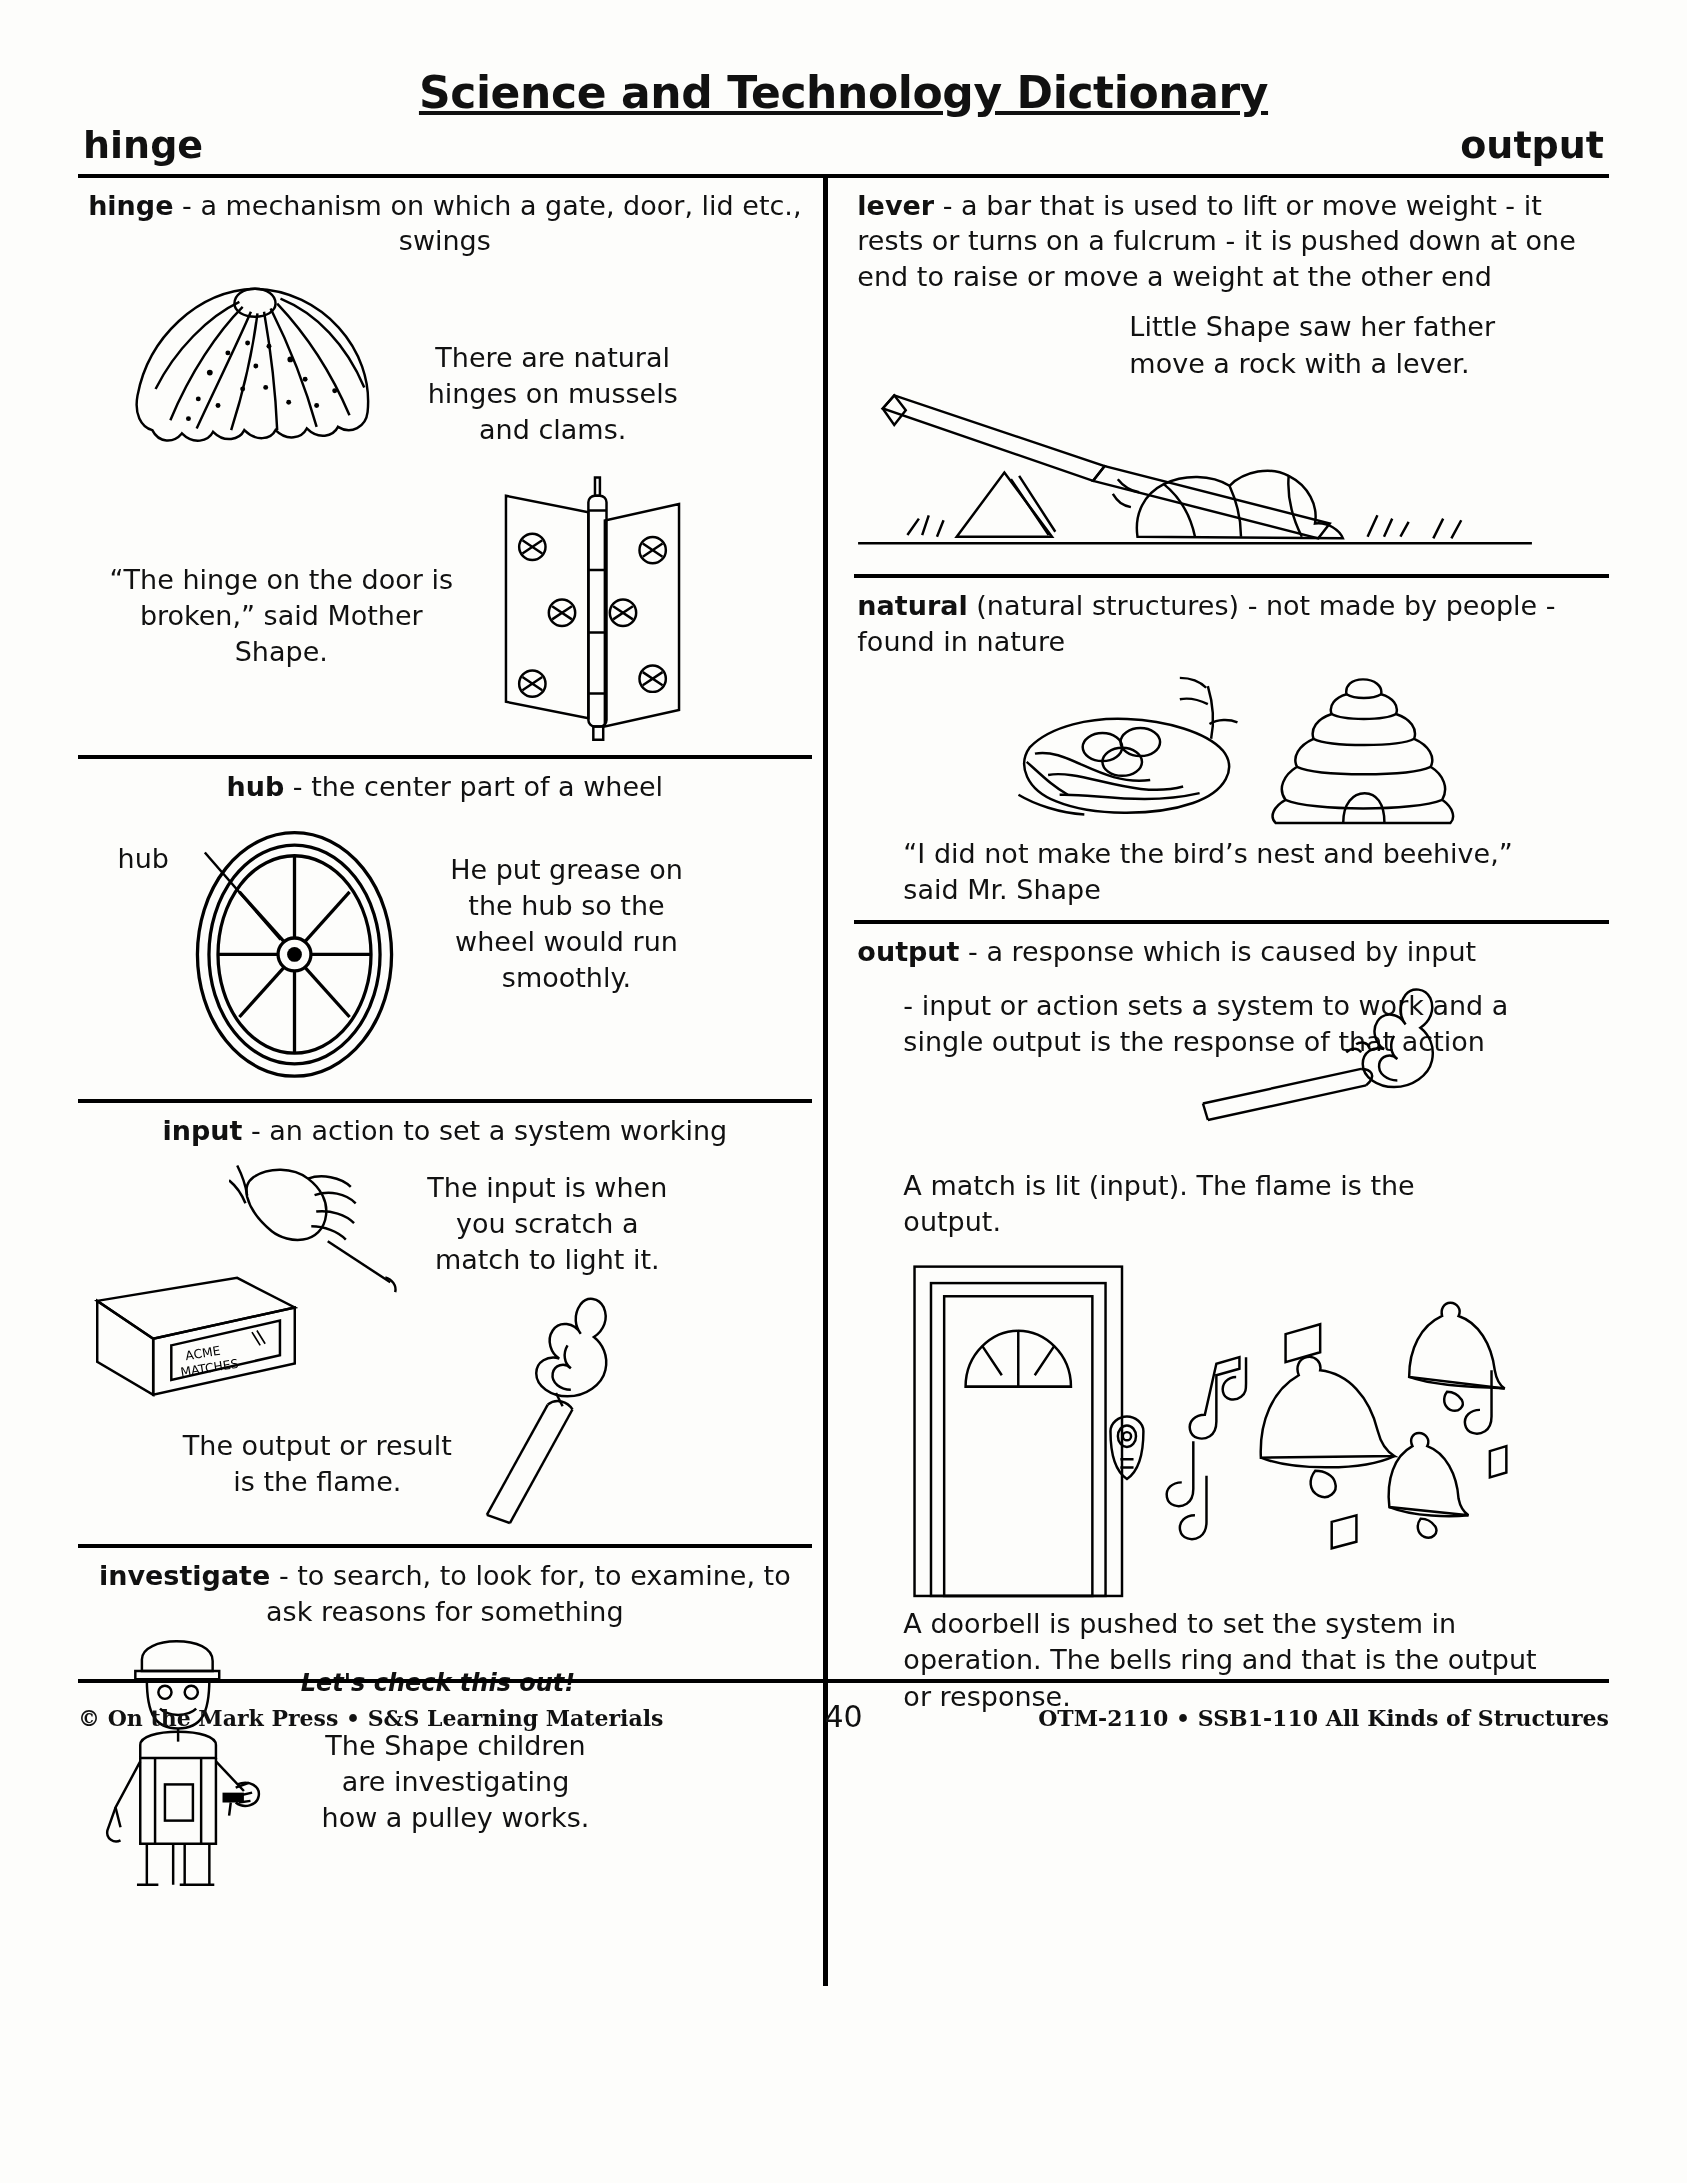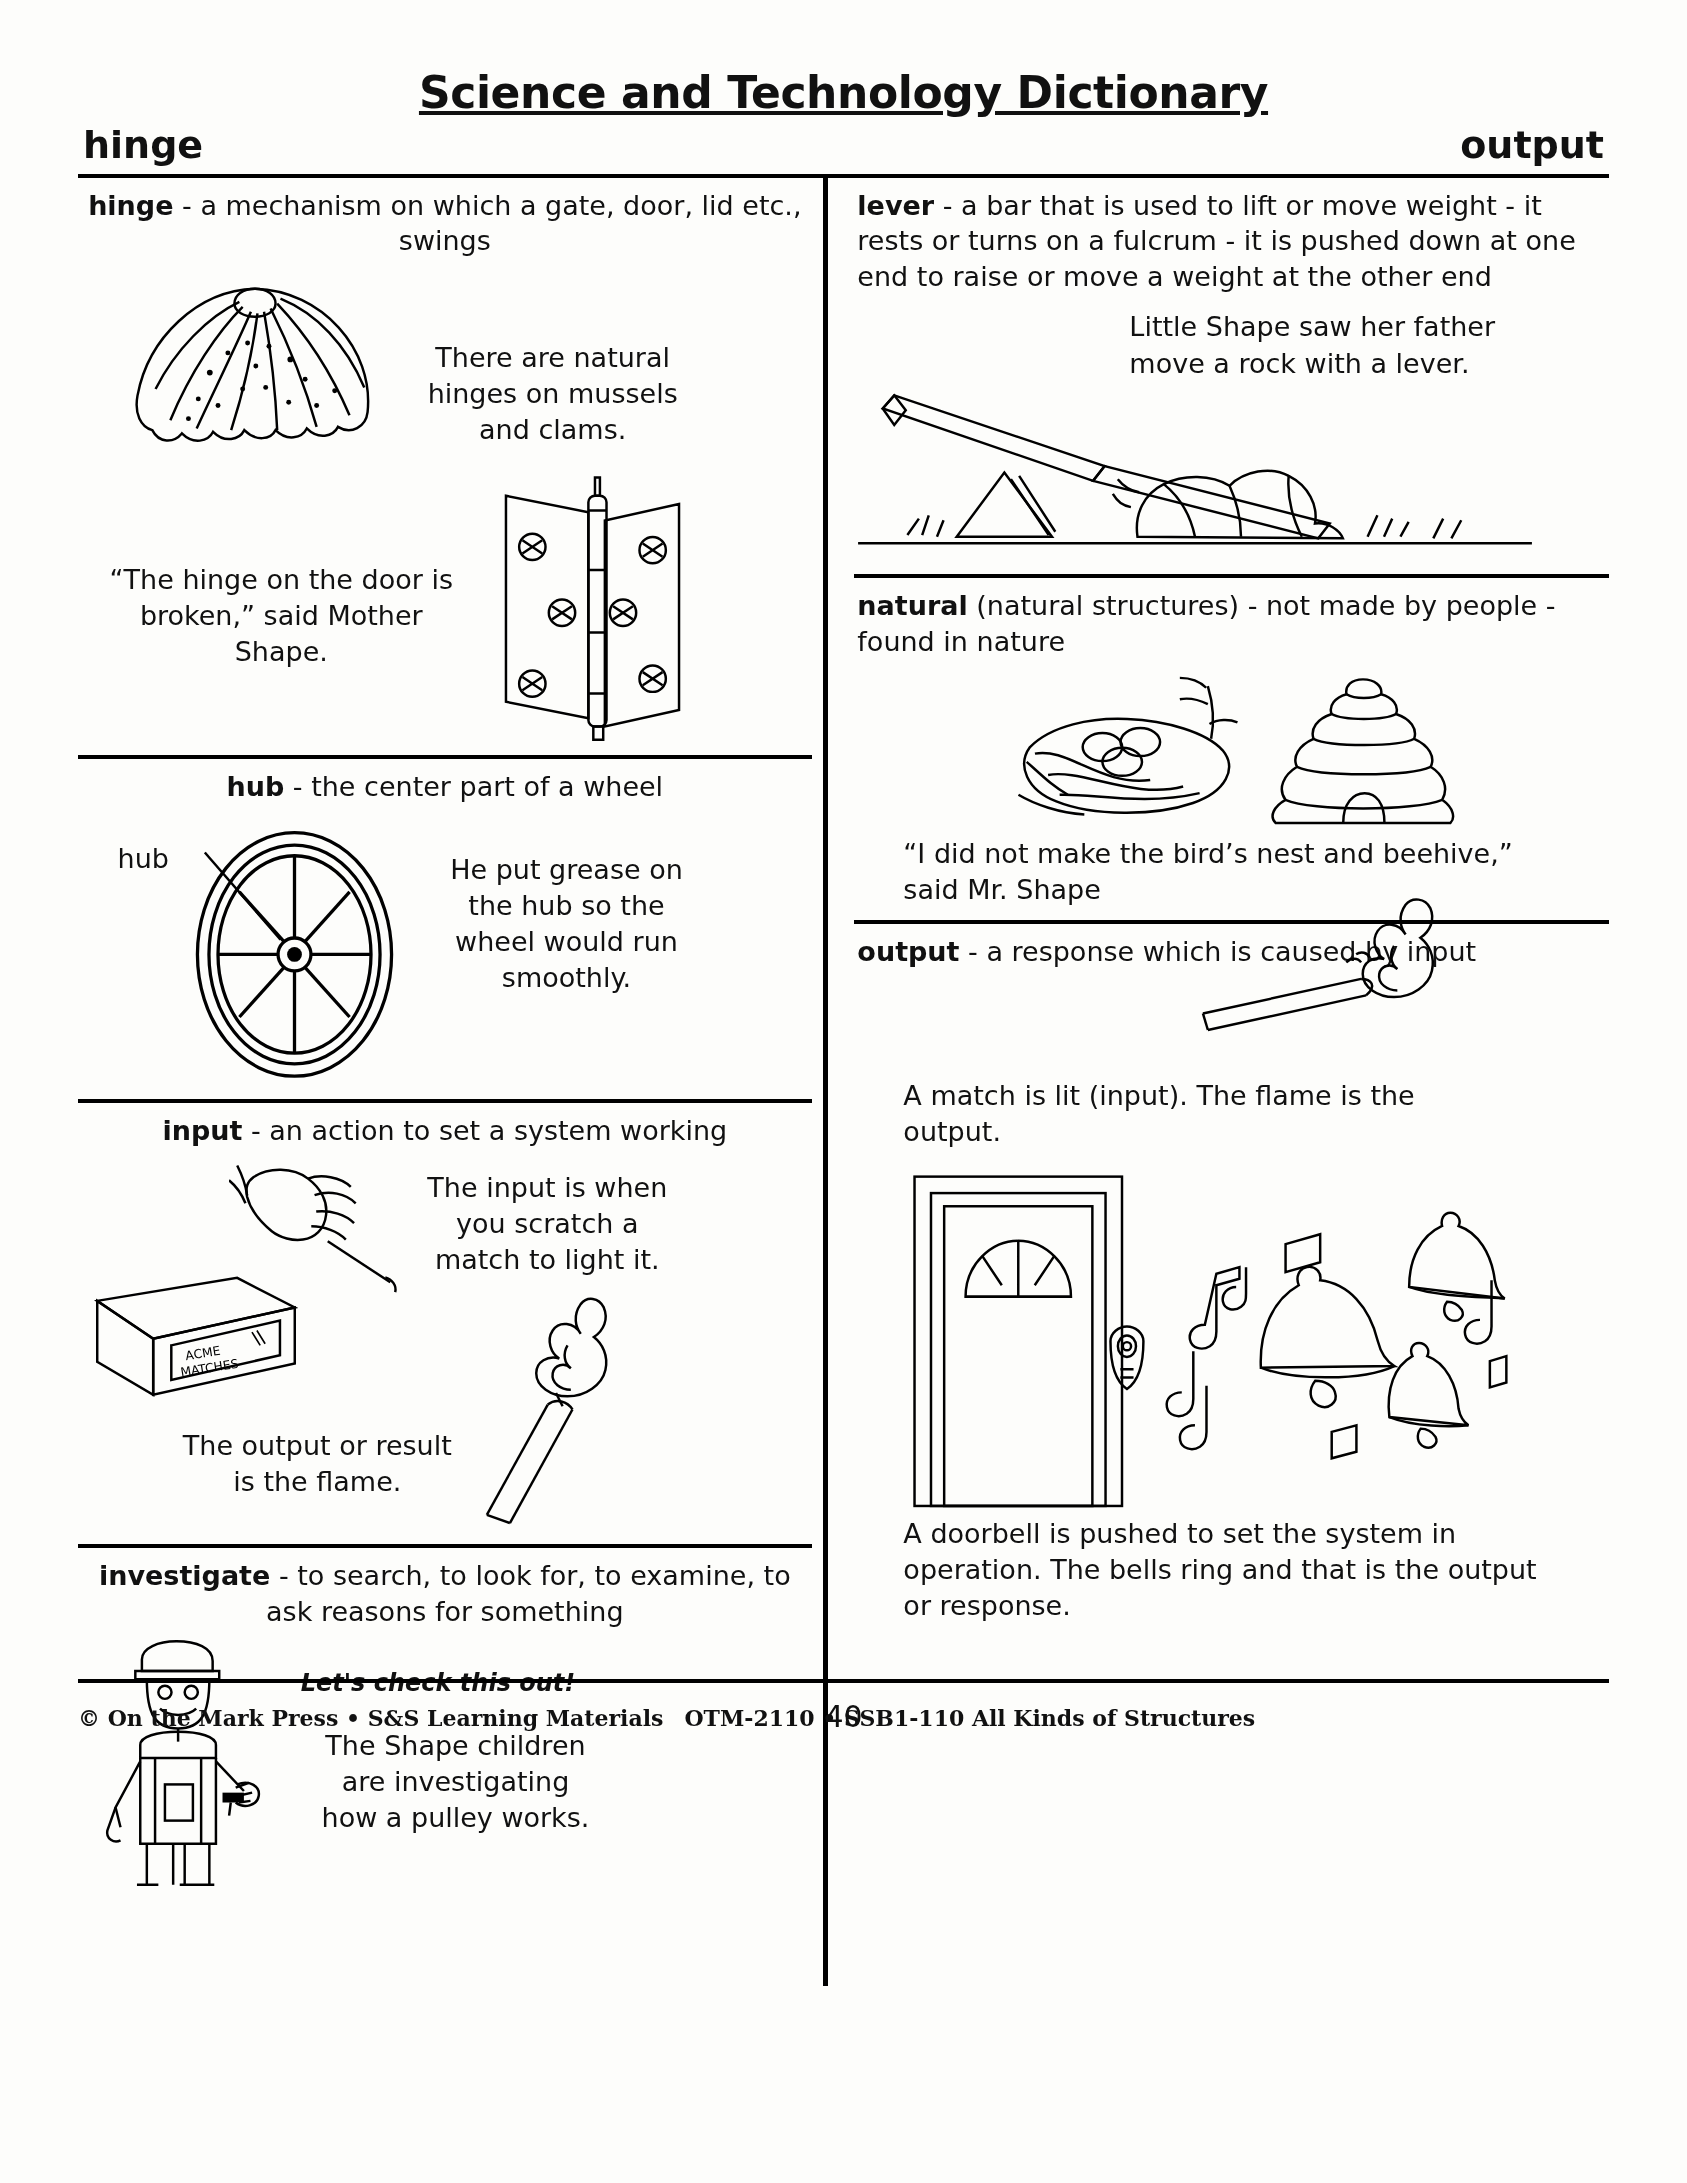--- a/index.html
+++ b/index.html
@@ -58,25 +58,24 @@
   .term b{font-weight:bold;}
   .small-cap{font-weight:bold;font-style:italic;font-size:24px;}
   .figrow{display:flex;align-items:flex-start;}
   .fig{position:relative;}
   svg{display:block;}
   .footer{
     position:absolute;
     left:78px;right:78px;bottom:76px;
     display:flex;
     align-items:baseline;
-    justify-content:flex-start;
+    justify-content:space-between;
     font-family:"DejaVu Serif", serif;
     font-size:22px;
     font-weight:bold;
-    gap:21px;
   }
   .footer .pageno{
     font-family:"DejaVu Sans", sans-serif;
     font-size:30px;
     font-weight:normal;
     position:absolute;
     left:50%;
     transform:translateX(-50%);
     bottom:-3.3px;
   }
@@ -404,20 +403,21 @@
           </div>
           <div class="cap" style="width:626px;margin:8.2px 0 0 46px;">“I did not make the bird’s nest and beehive,” said Mr. Shape</div>
         </div>
       </div>
 
       <div class="entry">
         <div class="entry-body">
           <div class="term">
             <b>output</b><span> - a response which is caused by input</span>
           </div>
+          <div class="cap" style="width:610px;margin:18px 0 0 46px;">- input or action sets a system to work and a single output is the response of that action</div>
 
           <div class="fig" style="margin:-77px 0 0 313px;">
             <svg width="313" height="157" viewBox="0 0 380 190">
               <g fill="none" stroke="#000" stroke-width="3">
                 <path d="M286 14 C276 28 280 42 286 50 C278 36 260 34 252 46 C244 58 250 74 260 80
                          C246 76 234 84 234 98 C234 114 252 126 272 126 C294 126 314 112 318 94
                          C322 76 314 62 304 54 C316 46 322 32 316 18 C310 6 294 4 286 14 Z"></path>
                 <path d="M272 64 C266 74 268 86 276 92 C268 84 256 88 254 98 C252 110 264 118 276 118"></path>
                 <line x1="232" y1="104" x2="40" y2="146"></line>
                 <line x1="238" y1="124" x2="46" y2="166"></line>

